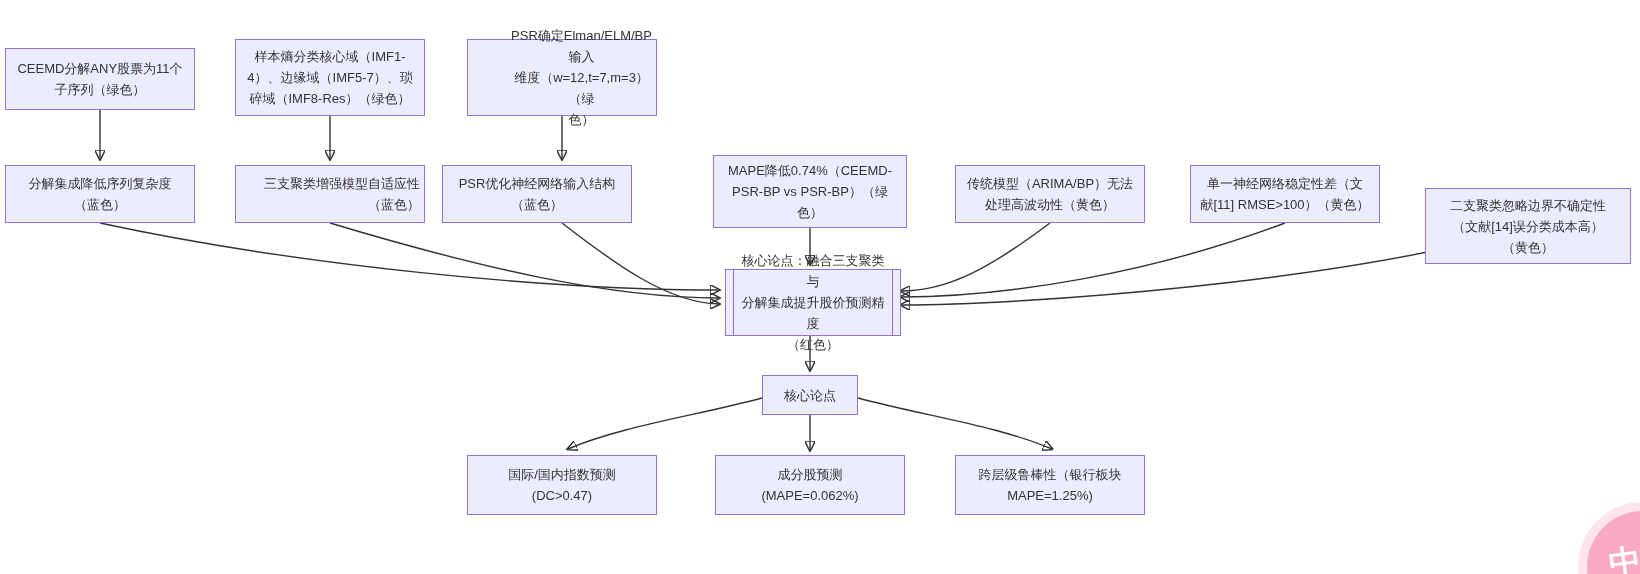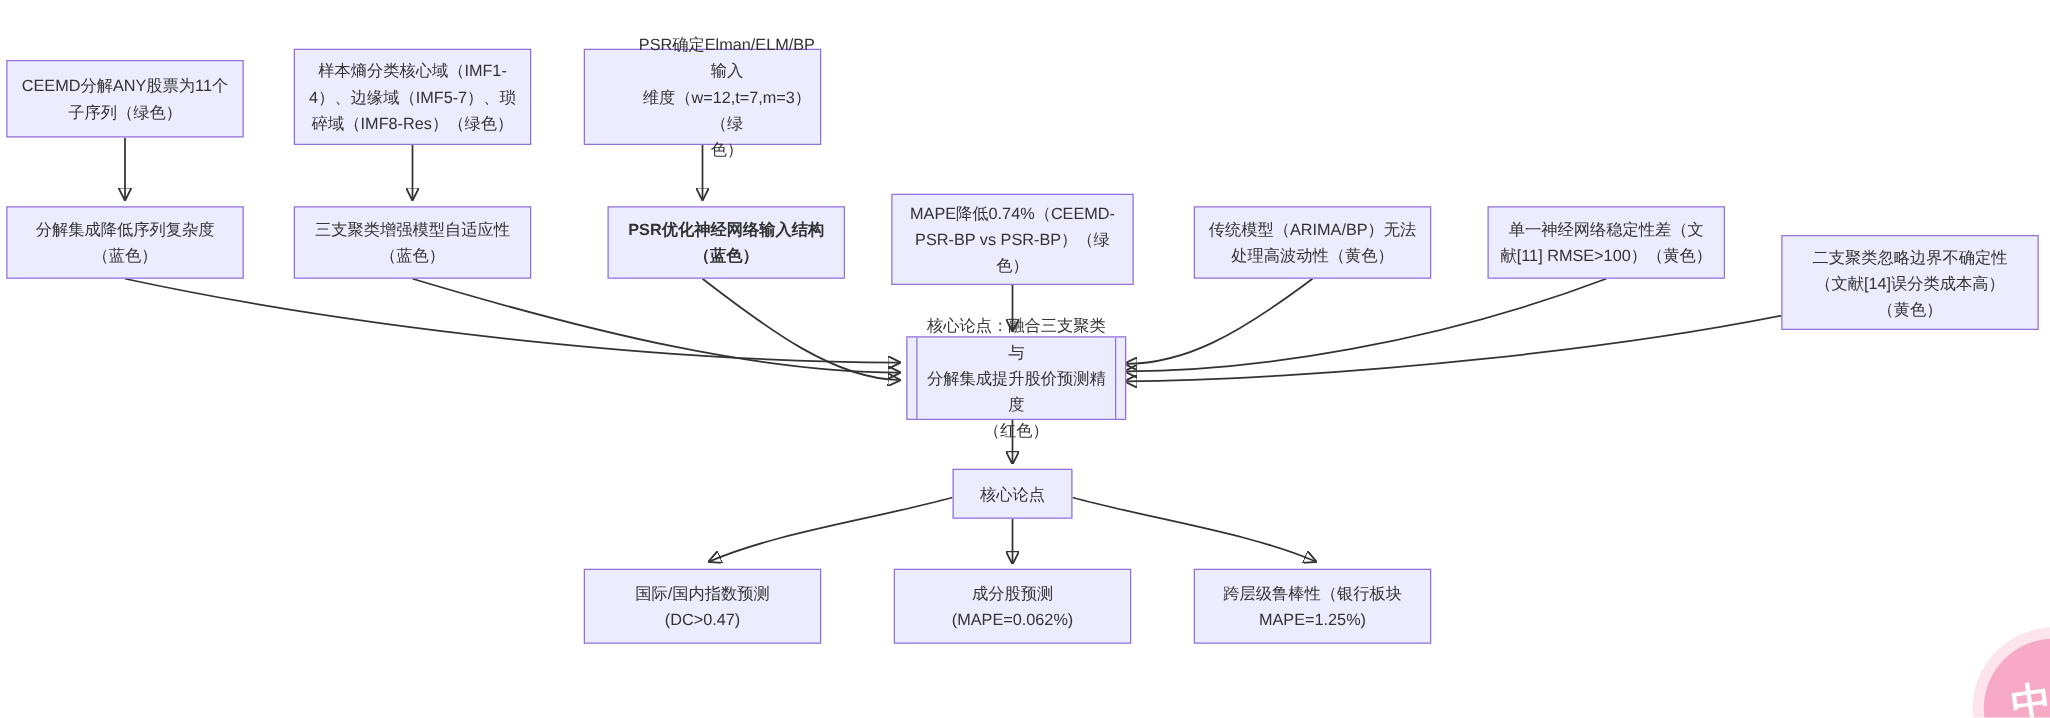--- a/index.html
+++ b/index.html
@@ -98,26 +98,26 @@
     <span class="node-label">PSR确定Elman/ELM/BP输入
 维度（w=12,t=7,m=3）（绿
 色）</span>
   </div>
 
   <div class="node" style="left:5px;top:165px;width:190px;height:58px;">
     <span class="node-label">分解集成降低序列复杂度
 （蓝色）</span>
   </div>
 
-  <div class="node" style="left:235px;top:165px;width:190px;height:58px;">
+  <div class="node" style="left:235px;top:165px;width:190px;height:58px;text-align:right;">
     <span class="node-label">三支聚类增强模型自适应性
 （蓝色）</span>
   </div>
 
-  <div class="node" style="left:486px;top:165px;width:190px;height:58px;font-weight:bold;">
+  <div class="node" style="left:442px;top:165px;width:190px;height:58px;">
     <span class="node-label">PSR优化神经网络输入结构
 （蓝色）</span>
   </div>
 
   <div class="node" style="left:713px;top:155px;width:194px;height:73px;">
     <span class="node-label">MAPE降低0.74%（CEEMD-
 PSR-BP vs PSR-BP）（绿
 色）</span>
   </div>
 

